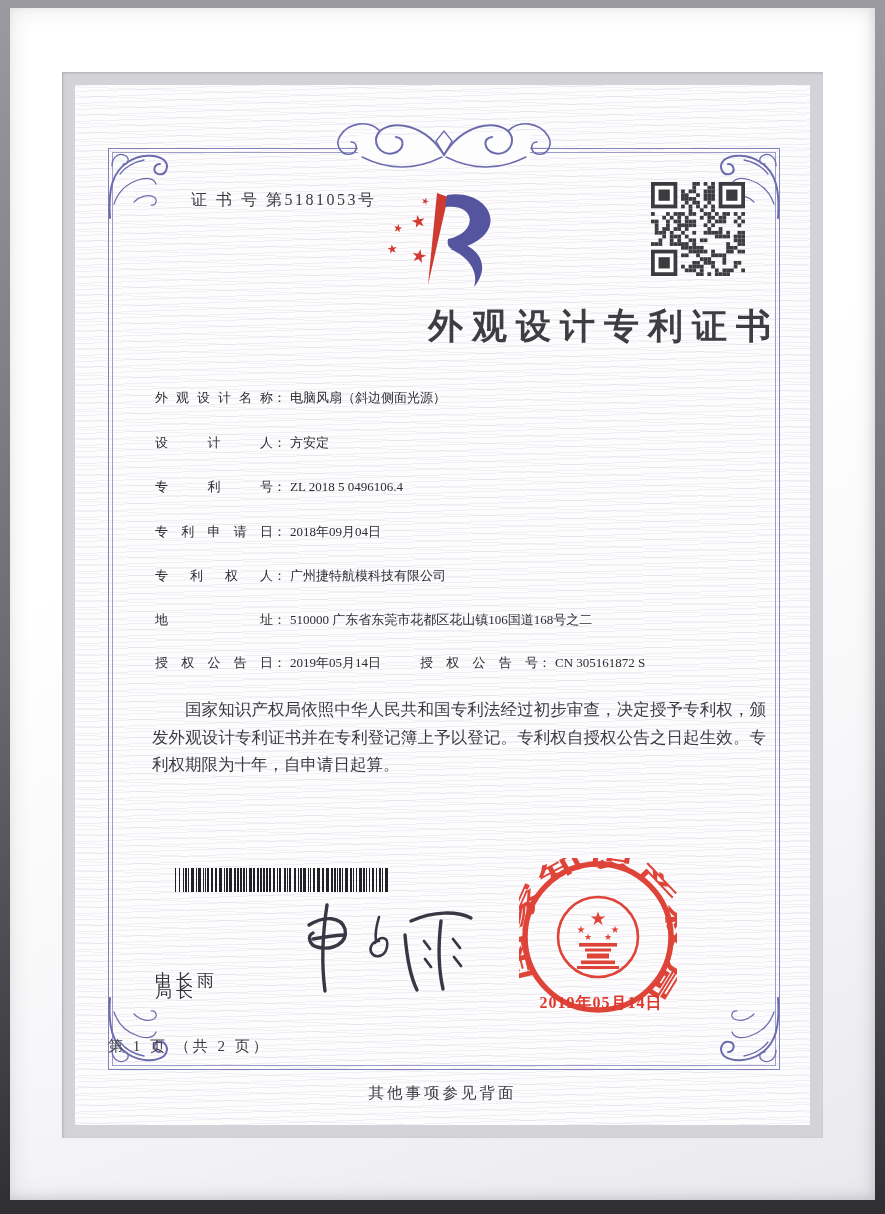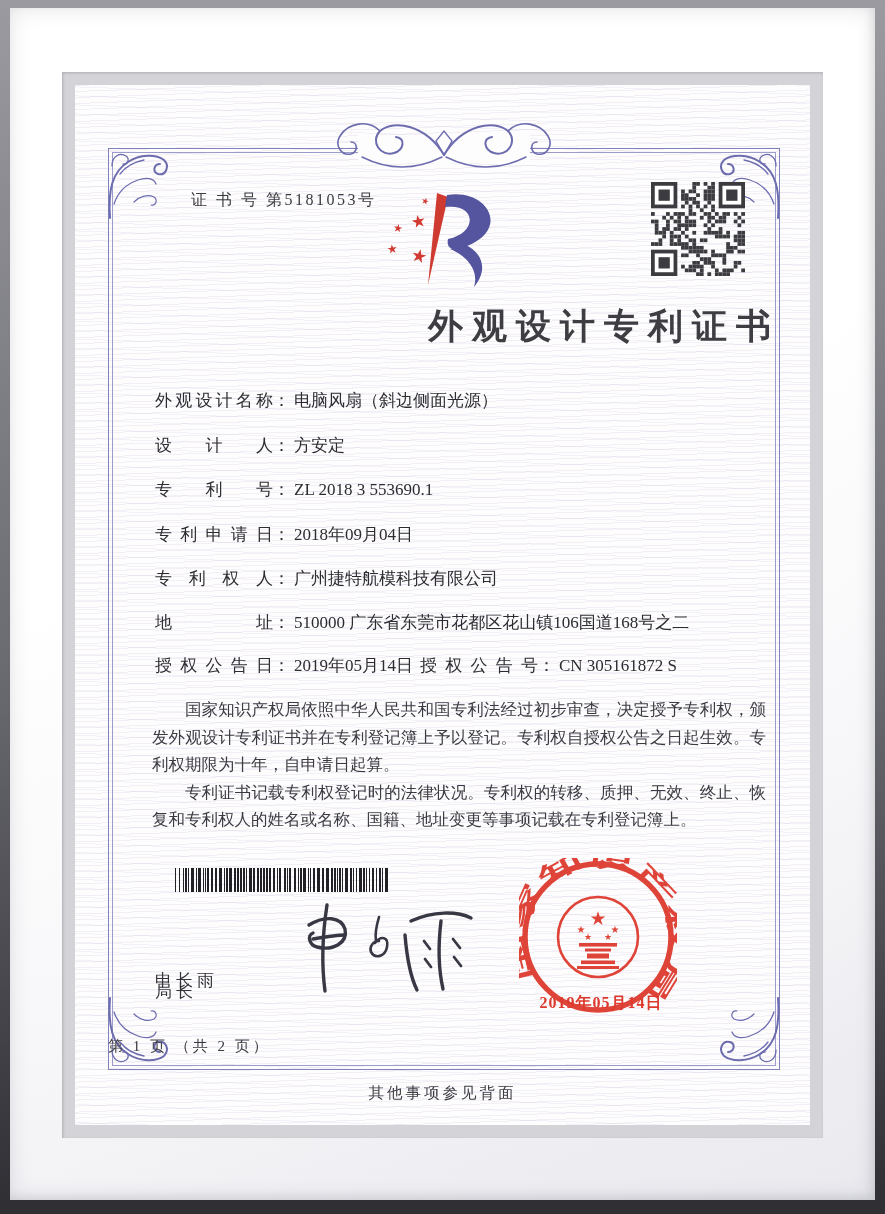--- a/index.html
+++ b/index.html
@@ -17,21 +17,21 @@
            repeating-linear-gradient(178deg, rgba(190,160,195,.16) 0 1px, rgba(0,0,0,0) 1px 6px),
            repeating-linear-gradient(182deg, rgba(140,140,200,.10) 0 1px, rgba(0,0,0,0) 1px 9px),
            #fefdfe;}
   .abs{position:absolute;}
   .bborder{position:absolute;left:33px;top:63px;width:672px;height:922px;
            border:1.6px solid #8181bb;outline:1px solid #9c9ccb;outline-offset:-5px;}
   .orn{color:#6c6cae;}
   .cert-no{left:80px;top:105px;font-size:16px;letter-spacing:2.5px;color:#3a3a3f;padding-left:36px;}
   .title{left:33px;top:218px;width:672px;text-align:right;font-size:35px;font-weight:700;
          letter-spacing:9px;color:#3d3d42;}
-  .field{left:80px;width:600px;font-size:17px;color:#2c2c31;white-space:nowrap;}
+  .field{left:80px;width:600px;font-size:13px;color:#2c2c31;white-space:nowrap;}
   .flabel{display:inline-block;width:118px;text-align:justify;text-align-last:justify;vertical-align:bottom;}
   .fcolon{margin-right:4px;}
   .g2{position:absolute;left:265px;top:0;}
   .paras{left:77px;top:611px;width:614px;font-size:16.5px;line-height:27.5px;color:#3a3a40;
          text-align:justify;}
   .paras p{margin:0;text-indent:2em;}
   .signer{left:80px;font-size:17px;letter-spacing:4px;color:#333338;
           font-family:"Liberation Sans","DejaVu Sans",sans-serif;font-weight:500;}
   .sealdate{left:441px;top:908px;width:170px;text-align:center;font-size:16px;font-weight:600;
             color:#dd3a2d;letter-spacing:1px;z-index:6;}
@@ -318,32 +318,31 @@
             <rect x="20" y="2" width="3" height="3" fill="#3c3c40"></rect>
             <rect x="0" y="18" width="7" height="7" fill="#3c3c40"></rect>
             <rect x="1" y="19" width="5" height="5" fill="#fff"></rect>
             <rect x="2" y="20" width="3" height="3" fill="#3c3c40"></rect>
           </svg>
 
     <div class="abs title">外观设计专利证书</div>
 
     <div class="abs field" style="top:304px"><span class="flabel">外观设计名称</span><span class="fcolon">：</span><span>电脑风扇（斜边侧面光源）</span></div>
     <div class="abs field" style="top:349px"><span class="flabel">设计人</span><span class="fcolon">：</span><span>方安定</span></div>
-    <div class="abs field" style="top:393px"><span class="flabel">专利号</span><span class="fcolon">：</span><span>ZL 2018 3 553690.1</span></div>
+    <div class="abs field" style="top:393px"><span class="flabel">专利号</span><span class="fcolon">：</span><span>ZL 2018 5 0496106.4</span></div>
     <div class="abs field" style="top:438px"><span class="flabel">专利申请日</span><span class="fcolon">：</span><span>2018年09月04日</span></div>
     <div class="abs field" style="top:482px"><span class="flabel">专利权人</span><span class="fcolon">：</span><span>广州捷特航模科技有限公司</span></div>
     <div class="abs field" style="top:526px"><span class="flabel">地址</span><span class="fcolon">：</span><span>510000 广东省东莞市花都区花山镇106国道168号之二</span></div>
     <div class="abs field" style="top:569px">
       <span class="flabel">授权公告日</span><span class="fcolon">：</span><span>2019年05月14日</span>
       <span class="g2"><span class="flabel">授权公告号</span><span class="fcolon">：</span><span>CN 305161872 S</span></span>
     </div>
 
     <div class="abs paras">
       <p>国家知识产权局依照中华人民共和国专利法经过初步审查，决定授予专利权，颁发外观设计专利证书并在专利登记簿上予以登记。专利权自授权公告之日起生效。专利权期限为十年，自申请日起算。</p>
-      <p>专利证书记载专利权登记时的法律状况。专利权的转移、质押、无效、终止、恢复和专利权人的姓名或名称、国籍、地址变更等事项记载在专利登记簿上。</p>
     </div>
 
     <svg class="abs" id="barcode" style="left:100px;top:783px" width="215" height="24">
             <rect x="0" y="0" width="1" height="24" fill="#222226"></rect>
             <rect x="4" y="0" width="1" height="24" fill="#222226"></rect>
             <rect x="8" y="0" width="1" height="24" fill="#222226"></rect>
             <rect x="10" y="0" width="2" height="24" fill="#222226"></rect>
             <rect x="13" y="0" width="1" height="24" fill="#222226"></rect>
             <rect x="16" y="0" width="3" height="24" fill="#222226"></rect>
             <rect x="21" y="0" width="1" height="24" fill="#222226"></rect>

